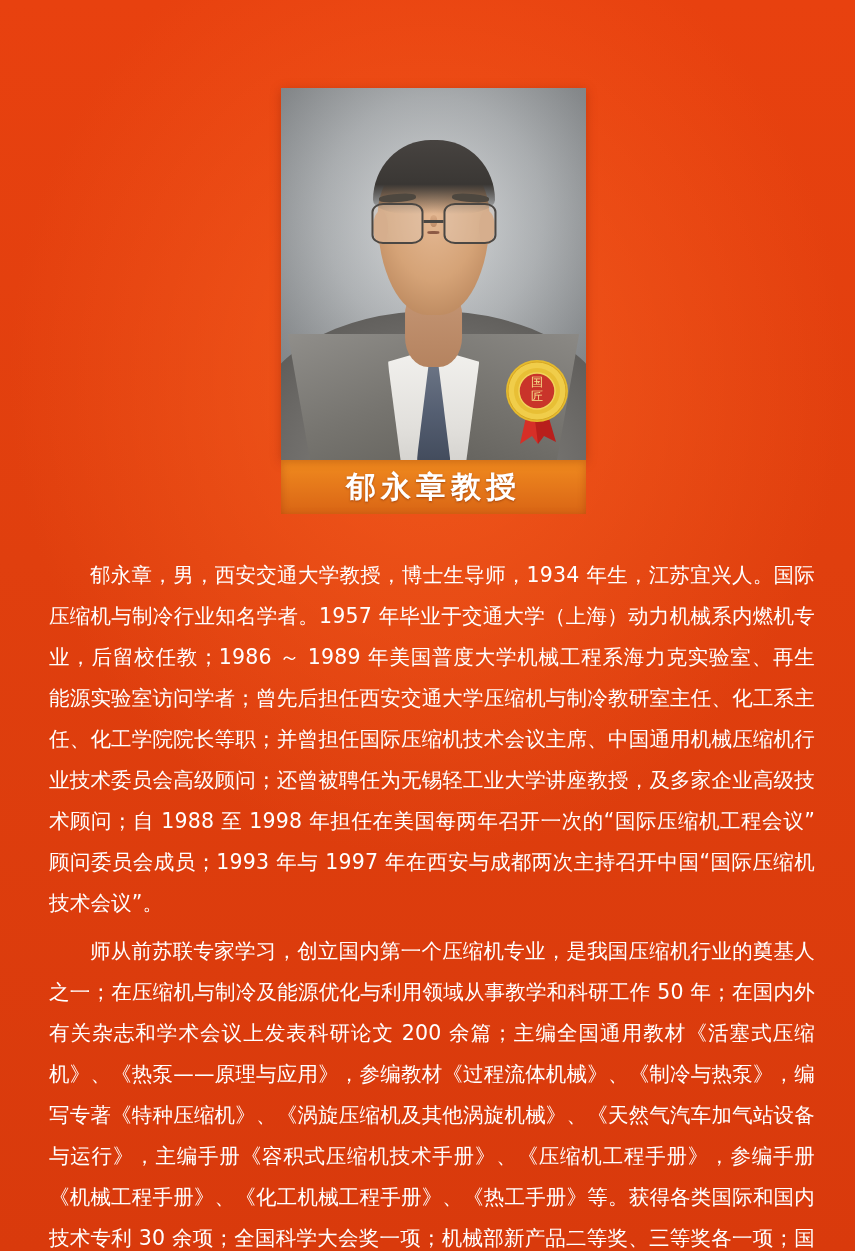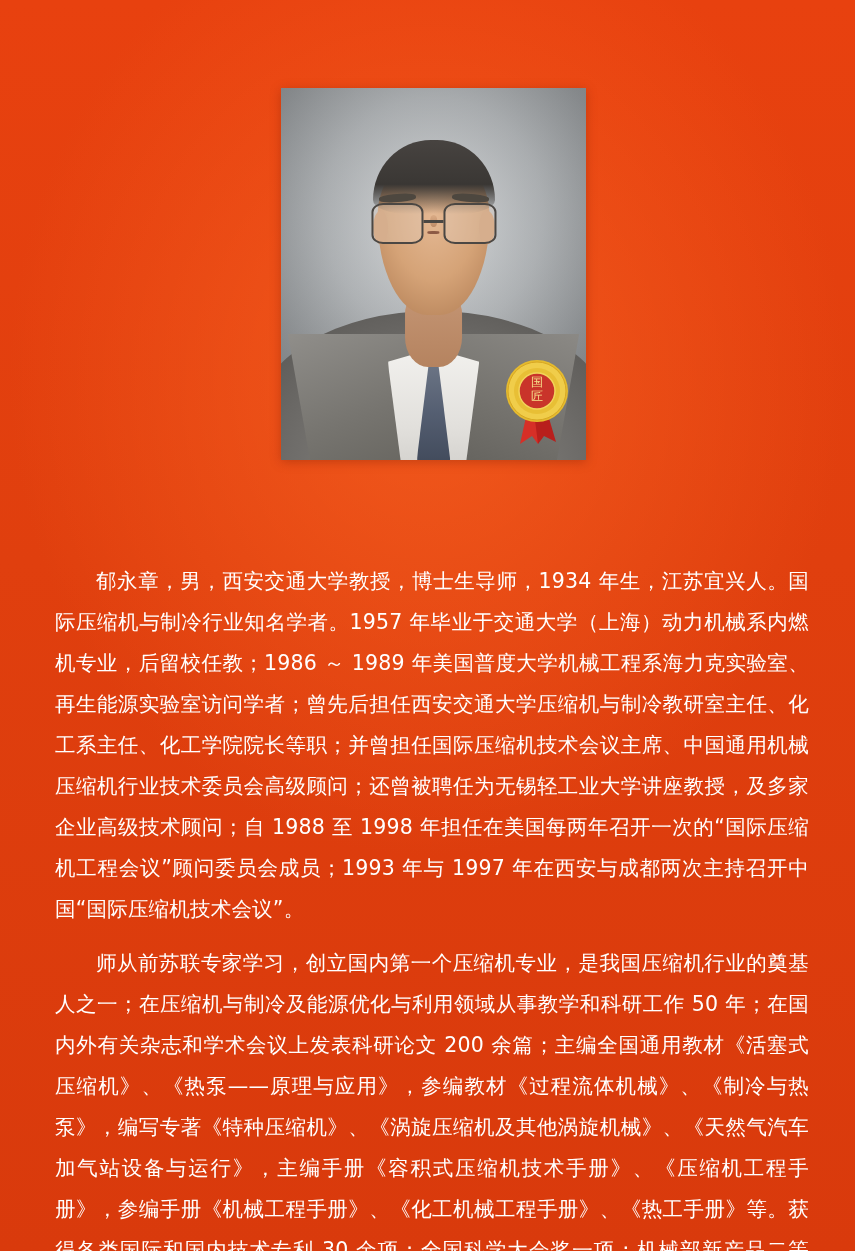--- a/index.html
+++ b/index.html
@@ -245,21 +245,21 @@
     width: 780px;
     color: #ffffff;
     font-family: "DejaVu Sans", "Liberation Sans", sans-serif;
     font-size: 20.5px;
     line-height: 41px;
     text-align: justify;
     text-justify: inter-ideograph;
     letter-spacing: 0.2px;
   }
   .bio p {
-    margin: 13px;
+    margin: 7px;
     text-indent: 2em;
   }
   .bio p + p { margin-top: 2px; }
 </style>
 </head>
 <body>
 
 <div class="page">
   <div class="bg-glow"></div>
 
@@ -307,19 +307,22 @@
             <circle cx="39" cy="41" r="23" fill="#e8bf35"></circle>
             <circle cx="39" cy="41" r="18" fill="#c9342a"></circle>
             <circle cx="39" cy="41" r="18" fill="none" stroke="#f2d35a" stroke-width="1.5"></circle>
             <text x="39" y="36" text-anchor="middle" font-family="DejaVu Serif, serif" font-size="12" fill="#f7e08a">国</text>
             <text x="39" y="50" text-anchor="middle" font-family="DejaVu Serif, serif" font-size="12" fill="#f7e08a">匠</text>
           </g>
         </svg>
       </div>
     </div>
 
+    <div class="name-plate">
+      <span class="name">郁永章教授</span>
+    </div>
   </div>
 
   <div class="bio">
     <p>郁永章，男，西安交通大学教授，博士生导师，1934 年生，江苏宜兴人。国际压缩机与制冷行业知名学者。1957 年毕业于交通大学（上海）动力机械系内燃机专业，后留校任教；1986 ～ 1989 年美国普度大学机械工程系海力克实验室、再生能源实验室访问学者；曾先后担任西安交通大学压缩机与制冷教研室主任、化工系主任、化工学院院长等职；并曾担任国际压缩机技术会议主席、中国通用机械压缩机行业技术委员会高级顾问；还曾被聘任为无锡轻工业大学讲座教授，及多家企业高级技术顾问；自 1988 至 1998 年担任在美国每两年召开一次的“国际压缩机工程会议”顾问委员会成员；1993 年与 1997 年在西安与成都两次主持召开中国“国际压缩机技术会议”。</p>
     <p>师从前苏联专家学习，创立国内第一个压缩机专业，是我国压缩机行业的奠基人之一；在压缩机与制冷及能源优化与利用领域从事教学和科研工作 50 年；在国内外有关杂志和学术会议上发表科研论文 200 余篇；主编全国通用教材《活塞式压缩机》、《热泵——原理与应用》，参编教材《过程流体机械》、《制冷与热泵》，编写专著《特种压缩机》、《涡旋压缩机及其他涡旋机械》、《天然气汽车加气站设备与运行》，主编手册《容积式压缩机技术手册》、《压缩机工程手册》，参编手册《机械工程手册》、《化工机械工程手册》、《热工手册》等。获得各类国际和国内技术专利 30 余项；全国科学大会奖一项；机械部新产品二等奖、三等奖各一项；国家科委科技进步二等奖、三等奖各一项。</p>
   </div>
 </div>
 
 </body></html>

